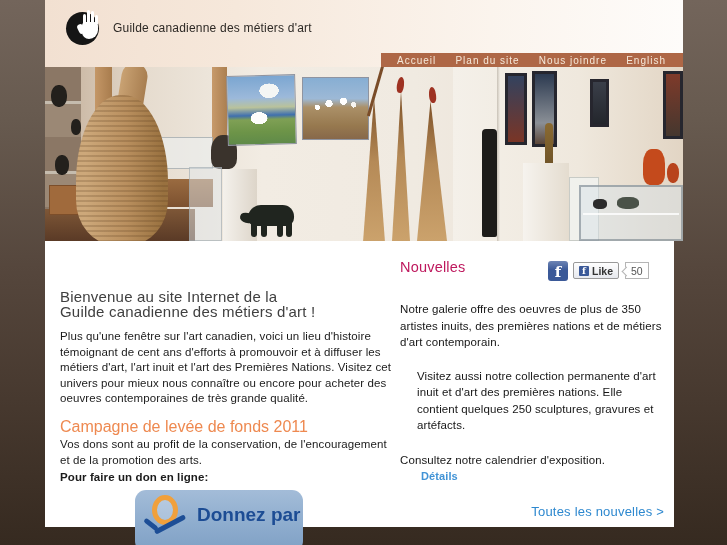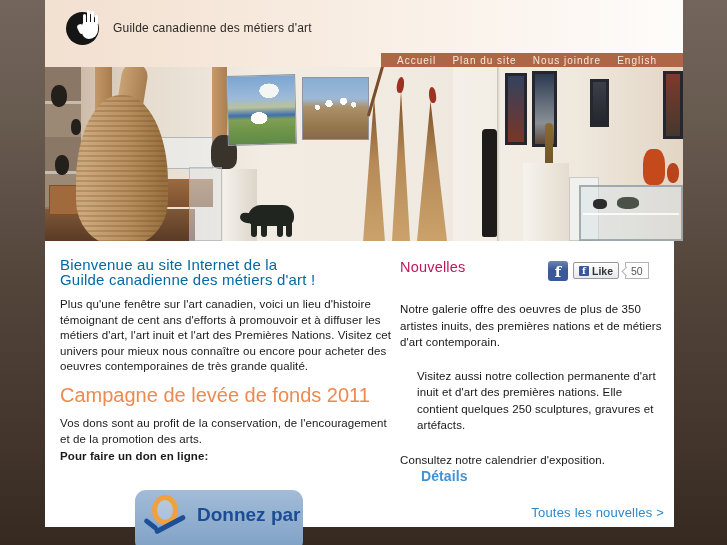--- a/index.html
+++ b/index.html
@@ -20,21 +20,21 @@
   .palm { position:absolute; left:3px; top:13px; width:16px; height:17px; background:#fff; border-radius:4px 4px 9px 7px; }
   .finger { position:absolute; width:3px; background:#fff; border-radius:2px 2px 0 0; }
   .f1 { left:4px;  top:5px; height:10px; }
   .f2 { left:8px;  top:1px; height:14px; }
   .f3 { left:12px; top:2px; height:13px; }
   .f4 { left:16px; top:6px; height:9px;  }
   .thumb { position:absolute; left:-1px; top:15px; width:6px; height:10px; background:#fff; border-radius:4px; transform:rotate(-25deg); }
   .site-title { position:absolute; left:68px; top:21px; font-size:12px; color:#2d2925; letter-spacing:.2px; }
 
   .topnav { position:absolute; right:0; top:53px; width:302px; height:14px; background:#ae6746;
-    display:flex; align-items:center; justify-content:space-between; padding:0 26px 0 16px; }
+    display:flex; align-items:center; justify-content:space-between; padding:0 17px 0 16px; }
   .topnav a { color:#f6e9da; font-size:10px; letter-spacing:1px; text-decoration:none; white-space:nowrap; }
 
   
   .photo { position:relative; height:174px; overflow:hidden;
     background:linear-gradient(90deg,#c0aa93 0%,#e6dccf 16%,#f2ece3 34%,#f0eae1 58%,#ebe2d6 82%,#ded1c2 100%); }
   .photo div { position:absolute; }
   .ph-left { left:0; top:0; width:36px; height:174px;
     background:repeating-linear-gradient(180deg,#8b7765 0 34px,#c5bcae 34px 37px,#9b8875 37px 70px); }
   .ph-blob { background:#23201c; border-radius:45%; }
   .ph-floor { left:0; top:142px; width:150px; height:32px; background:linear-gradient(180deg,#7e5737,#5a3a26); }
@@ -97,25 +97,25 @@
   .case-obj2 { left:572px; top:130px; width:22px; height:12px; background:#4a5248; border-radius:40%; }
 
   
   .mainnav { width:638px; height:18px; background:#b06946; border-bottom:1px solid #91512f;
     display:flex; align-items:center; justify-content:space-between; padding:0 17px; }
   .mainnav a { color:#f7ecdd; font-size:11.5px; letter-spacing:1px; text-decoration:none; white-space:nowrap; }
 
   
   .main { position:relative; width:629px; height:286px; background:#ffffff; }
   .leftcol { position:absolute; left:15px; top:17px; width:332px; }
-  h1.welcome { color:#0369a1; font-weight:normal; font-size:15px; line-height:14.5px; letter-spacing:.2px; margin-bottom:10px; }
+  h1.welcome { color:#404040; font-weight:normal; font-size:15px; line-height:14.5px; letter-spacing:.2px; margin-bottom:10px;margin-top:32px; }
   h1.welcome span { display:block; }
   .leftcol p { font-size:11.5px; line-height:15.6px; color:#1b1b1b; letter-spacing:.1px; }
   .p-intro { margin-bottom:11px; }
-  h2.campaign { color:#ee8950; font-weight:normal; font-size:20px; line-height:18px; margin-bottom:12px; }
+  h2.campaign { color:#ee8950; font-weight:normal; font-size:16px; line-height:18px; margin-bottom:1px; }
   .p-campaign { margin-bottom:2px; }
   .p-cta { font-weight:bold; }
 
   .donate-btn { position:absolute; left:90px; top:249px; width:168px; height:62px; border-radius:11px;
     background:linear-gradient(180deg,#a3bcd8 0%,#8cabcd 60%,#7fa0c4 100%); cursor:pointer; }
   .ring { position:absolute; left:17px; top:5px; width:26px; height:30px; border:5px solid #f0a03c; border-radius:50%; background:rgba(255,255,255,.25); }
   .swoosh1 { position:absolute; left:8px; top:32px; width:16px; height:5px; background:#1d4e96; border-radius:3px; transform:rotate(38deg); }
   .swoosh2 { position:absolute; left:18px; top:32px; width:34px; height:5px; background:#1d4e96; border-radius:3px; transform:rotate(-28deg); }
   .donate-l1 { position:absolute; left:62px; top:14px; color:#1c4c94; font-weight:bold; font-size:19px; }
 
@@ -132,21 +132,21 @@
     font-family:"DejaVu Serif",serif; font-weight:bold; font-size:9px; line-height:11px; text-align:center; }
   .like-label { font-size:10.5px; font-weight:bold; color:#333; }
   .like-count { position:relative; height:17px; margin-top:1px; margin-left:6px; padding:0 5px; background:#fff;
     border:1px solid #b5b5b5; font-size:10.5px; color:#555; line-height:16px; }
   .like-count::before { content:''; position:absolute; left:-3.5px; top:5px; width:6px; height:6px; background:#fff;
     border-left:1px solid #b5b5b5; border-bottom:1px solid #b5b5b5; transform:rotate(45deg); }
   .rightcol p { font-size:11.5px; line-height:16.5px; color:#161616; letter-spacing:.1px; }
   .p-news1 { margin-top:16px; }
   .p-news2 { margin-top:17px;margin-left:17px; }
   .p-news3 { margin-top:18px; }
-  a.details { color:#4193d6; font-size:14px; font-weight:bold; text-decoration:none;padding-left:21px; }
+  a.details { color:#4193d6; font-size:11px; font-weight:bold; text-decoration:none;padding-left:21px; }
   .all-news { margin-top:17px; text-align:right; }
   .all-news a { color:#2d88cf; font-size:13px; text-decoration:none; letter-spacing:.2px; }
 </style>
 </head>
 <body>
 
 <div class="page">
 
   <div class="header">
     <div class="logo">

